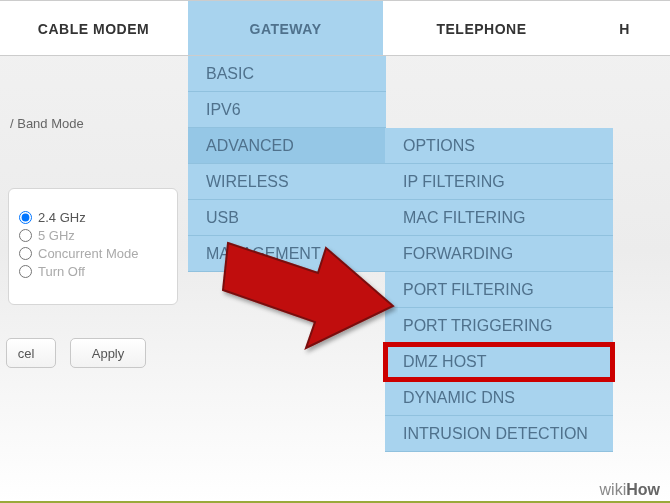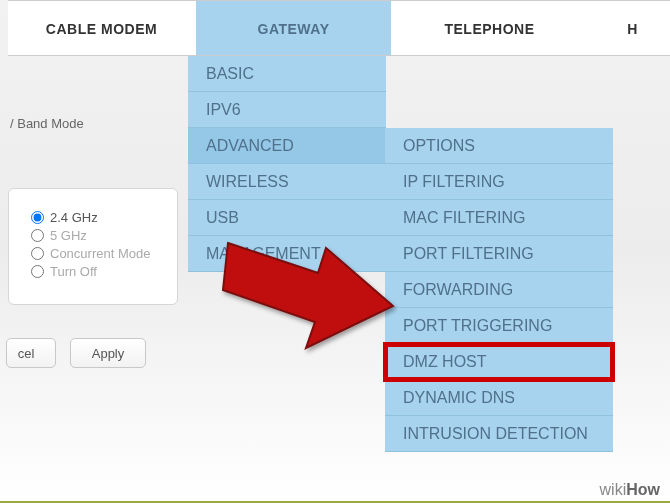--- a/index.html
+++ b/index.html
@@ -6,21 +6,21 @@
   body {
     font-family: Arial, Helvetica, sans-serif;
     width: 670px;
     height: 503px;
     position: relative;
     overflow: hidden;
     background: linear-gradient(to bottom, #f2f2f2 0%, #ececec 50%, #ffffff 100%);
   }
   .nav-bar {
     position: absolute;
-    top: 0; left: 8px; right: 0;
+    top: 0; left: 0; right: 0;
     height: 56px;
     background: #ffffff;
     border-top: 1px solid #ccc;
     border-bottom: 1px solid #ccc;
     display: flex;
   }
   .nav-tab {
     flex: 0 0 auto;
     width: 196px;
     text-align: center;
@@ -82,21 +82,21 @@
   }
 
   .panel {
     position: absolute;
     top: 188px;
     left: 8px;
     width: 170px;
     background: #fff;
     border: 1px solid #d6d6d6;
     border-radius: 6px;
-    padding: 18px 14px 22px 22px;
+    padding: 18px 14px 22px 10px;
     font-size: 13px;
     color: #555;
   }
   .radio-row {
     display: flex;
     align-items: center;
     margin: 3px 0;
     gap: 6px;
   }
   .radio-row input { margin: 0; }
@@ -168,22 +168,22 @@
   <div class="menu-item selected">ADVANCED</div>
   <div class="menu-item">WIRELESS</div>
   <div class="menu-item">USB</div>
   <div class="menu-item">MANAGEMENT</div>
 </div>
 
 <div class="dropdown-col2">
   <div class="menu-item">OPTIONS</div>
   <div class="menu-item">IP FILTERING</div>
   <div class="menu-item">MAC FILTERING</div>
+  <div class="menu-item">FORWARDING</div>
   <div class="menu-item">PORT FILTERING</div>
-  <div class="menu-item">FORWARDING</div>
   <div class="menu-item">PORT TRIGGERING</div>
   <div class="menu-item highlight">DMZ HOST</div>
   <div class="menu-item">DYNAMIC DNS</div>
   <div class="menu-item">INTRUSION DETECTION</div>
 </div>
 
 <div class="panel">
   <label class="radio-row">
     <input type="radio" name="band" checked="" style="">
     <span>2.4 GHz</span>

